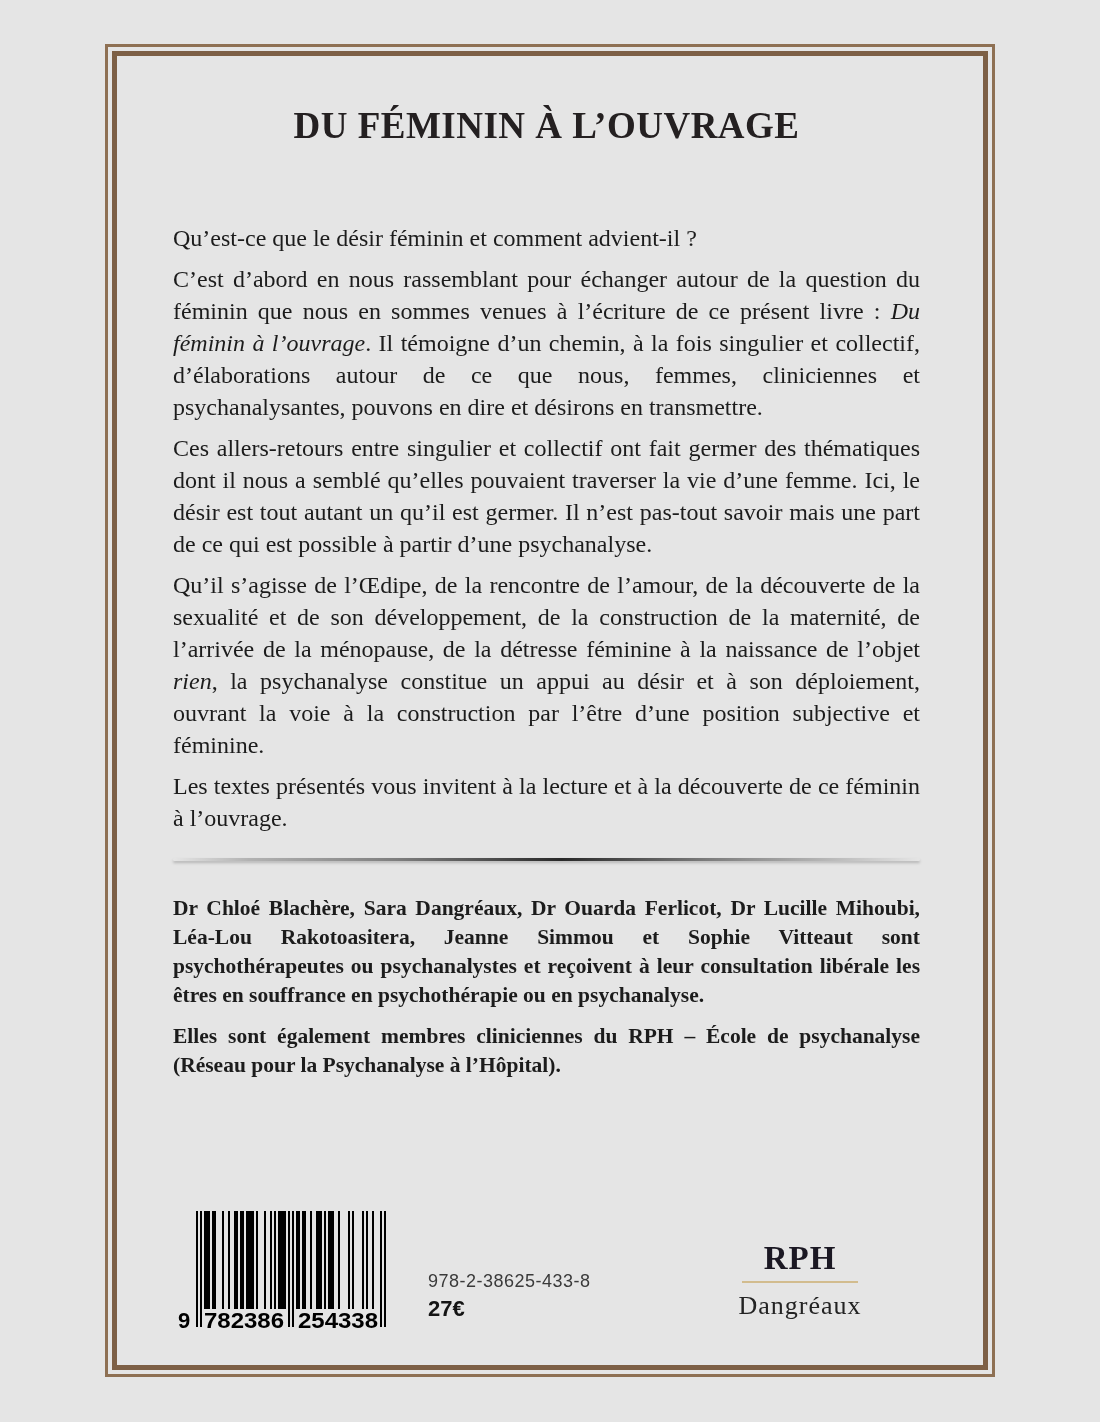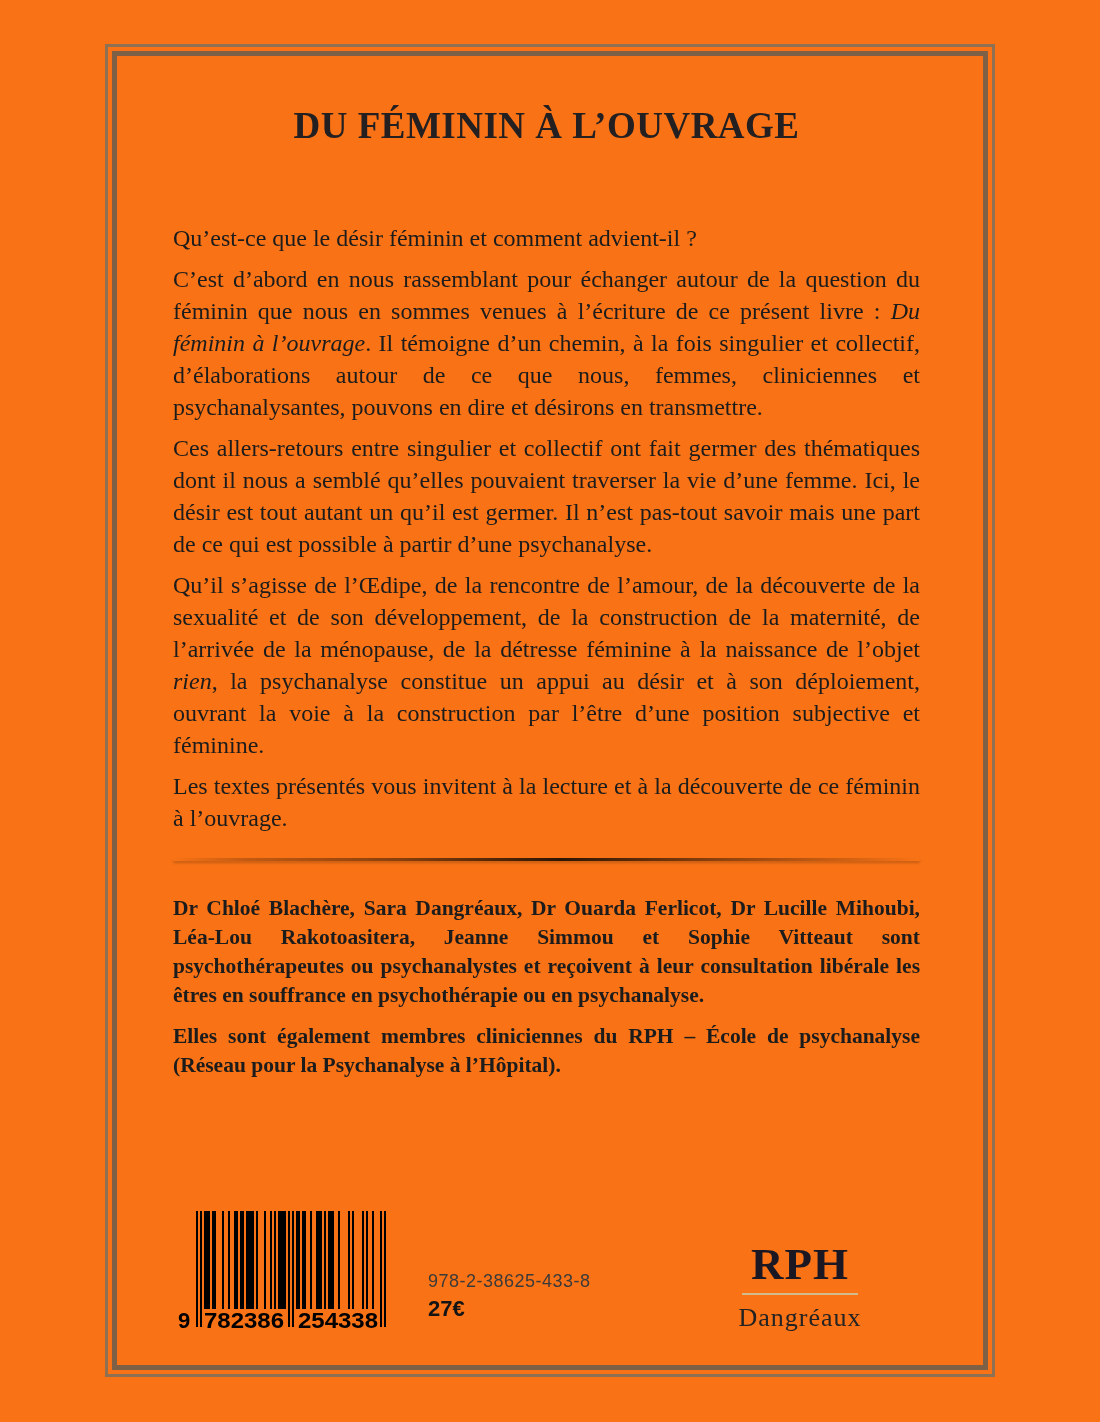--- a/index.html
+++ b/index.html
@@ -1,17 +1,17 @@
 <!DOCTYPE html>
 <html><head>
 <meta charset="utf-8">
 <style>
   html,body { margin:0; padding:0; background:#ffffff; }
   .page {
-    position:relative; width:1100px; height:1422px; background:#f97316;
+    position:relative; width:1100px; height:1422px; background:#e5e5e5;
     font-family:"Liberation Serif", serif; overflow:hidden;
   }
   
   .frame-outer {
     position:absolute; left:105px; right:105px; top:44px; bottom:45px;
     border:3px solid #8e7053; pointer-events:none;
   }
   .frame-inner {
     position:absolute; left:112px; right:112px; top:51px; bottom:52px;
     border:5px solid #7d6046; pointer-events:none;
@@ -53,21 +53,21 @@
     position:absolute; left:428px; top:1271px;
     font-family:"Liberation Sans", sans-serif;
   }
   .isbn { font-size:18px; color:#3a3a3a; letter-spacing:0.5px; }
   .price { font-size:22px; font-weight:bold; color:#141414; margin-top:4px; }
   
   .publisher {
     position:absolute; left:736px; top:1242px; width:128px; text-align:center;
   }
   .pub-name {
-    font-size:45px; font-weight:bold; letter-spacing:1px; color:#1b1823;
+    font-size:33px; font-weight:bold; letter-spacing:1px; color:#1b1823;
     line-height:1;
   }
   .pub-rule { height:2px; background:#d2bc8e; margin:6px 6px 8px; }
   .pub-tagline { font-size:26px; color:#232323; letter-spacing:1px; }
 </style>
 </head>
 <body>
 
 <div class="page">
 

